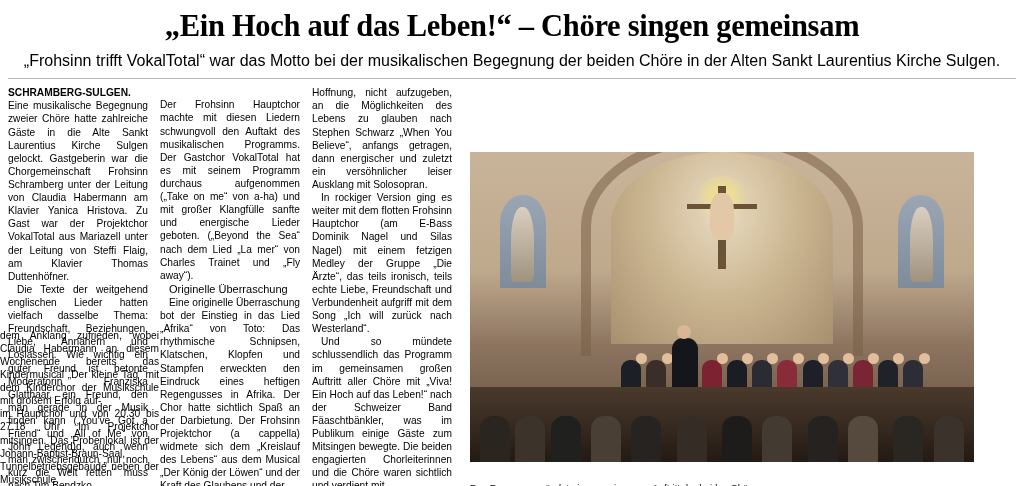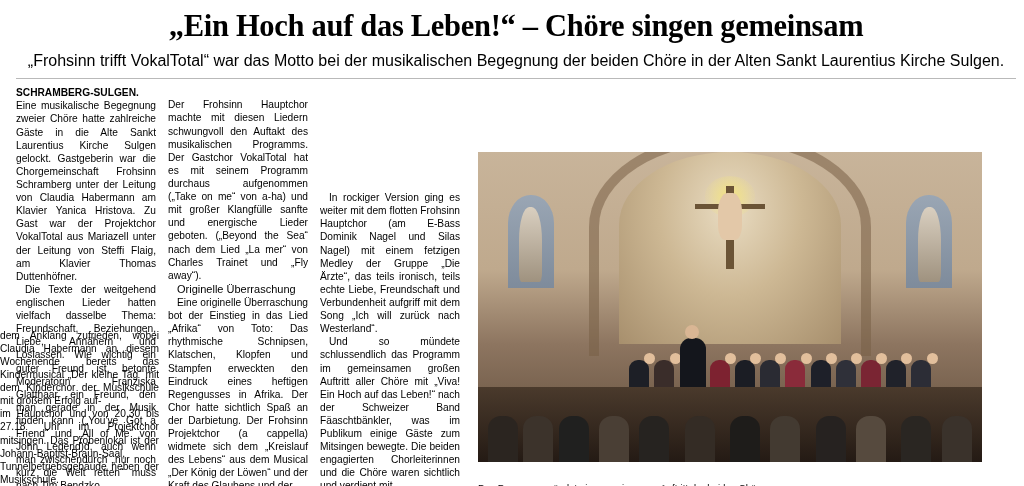--- a/index.html
+++ b/index.html
@@ -12,21 +12,21 @@
     background: #ffffff;
     font-family: "Liberation Serif", serif;
     color: #000000;
     overflow: hidden;
   }
   .page {
     width: 1024px;
     height: 486px;
     position: relative;
     box-sizing: border-box;
-    padding: 6px 8px 0 16px;
+    padding: 6px 8px 0 8px;
   }
   .headline {
     font-family: "Liberation Serif", serif;
     font-weight: bold;
     font-size: 30.5px;
     line-height: 1.05;
     letter-spacing: -0.3px;
     text-align: center;
     margin: 4px 0 0 0;
     white-space: nowrap;
@@ -218,20 +218,21 @@
       <p><span>Die Texte der weitgehend englischen Lieder hatten vielfach dasselbe Thema: Freundschaft, Beziehungen, Liebe, Annähern und Loslassen. Wie wichtig ein guter Freund ist, betonte Moderatorin Franziska Glatthaar, ein Freund, den man gerade in der Musik finden kann („You've Got a Friend“ und „All of Me“ von John Legend)d, auch wenn man zwischendurch „nur noch kurz die Welt retten“ muss nach Tim Bendzko.</span></p>
     </div>
 
     <div class="col">
       <p class="first"><span>Der Frohsinn Hauptchor machte mit diesen Liedern schwungvoll den Auftakt des musikalischen Programms. Der Gastchor VokalTotal hat es mit seinem Programm durchaus aufgenommen („Take on me“ von a-ha) und mit großer Klangfülle sanfte und energische Lieder geboten. („Beyond the Sea“ nach dem Lied „La mer“ von Charles Trainet und „Fly away“).</span></p>
       <p class="subheading">Originelle Überraschung</p>
       <p><span>Eine originelle Überraschung bot der Einstieg in das Lied „Afrika“ von Toto: Das rhythmische Schnipsen, Klatschen, Klopfen und Stampfen erweckten den Eindruck eines heftigen Regengusses in Afrika. Der Chor hatte sichtlich Spaß an der Darbietung. Der Frohsinn Projektchor (a cappella) widmete sich dem „Kreislauf des Lebens“ aus dem Musical „Der König der Löwen“ und der Kraft des Glaubens und der</span></p>
     </div>
 
     <div class="col">
+      <p class="first"><span>Hoffnung, nicht aufzugeben, an die Möglichkeiten des Lebens zu glauben nach Stephen Schwarz „When You Believe“, anfangs getragen, dann energischer und zuletzt ein versöhnlicher leiser Ausklang mit Solosopran.</span></p>
       <p><span>In rockiger Version ging es weiter mit dem flotten Frohsinn Hauptchor (am E-Bass Dominik Nagel und Silas Nagel) mit einem fetzigen Medley der Gruppe „Die Ärzte“, das teils ironisch, teils echte Liebe, Freundschaft und Verbundenheit aufgriff mit dem Song „Ich will zurück nach Westerland“.</span></p>
       <p><span>Und so mündete schlussendlich das Programm im gemeinsamen großen Auftritt aller Chöre mit „Viva! Ein Hoch auf das Leben!“ nach der Schweizer Band Fäaschtbänkler, was im Publikum einige Gäste zum Mitsingen bewegte. Die beiden engagierten Chorleiterinnen und die Chöre waren sichtlich und verdient mit</span></p>
     </div>
 
     <div class="photo-block">
       <div class="photo">
         <div class="ph-wall"></div>
         <div class="ph-apse"></div>
         <div class="ph-arch"></div>
         <div class="ph-halo"></div>

